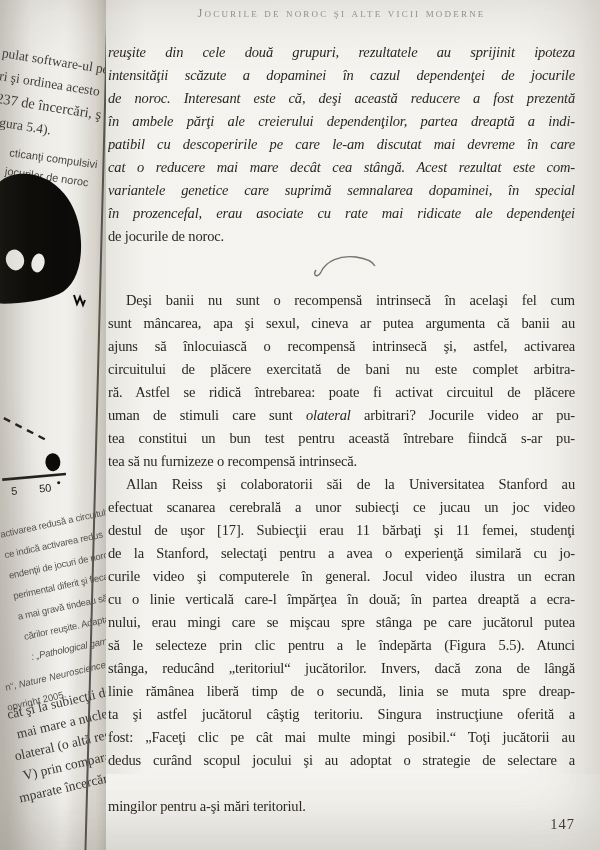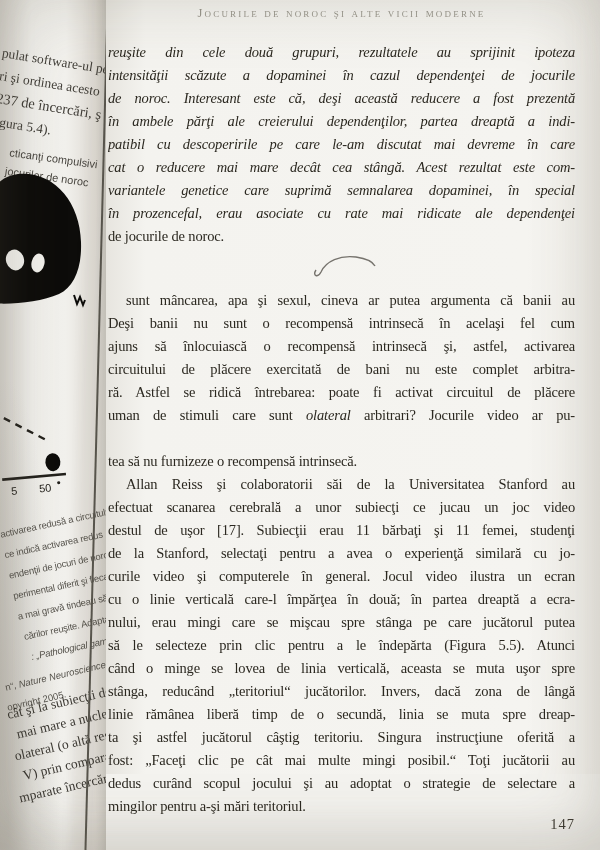--- a/index.html
+++ b/index.html
@@ -143,43 +143,45 @@
       </div>
     <div class="para" style="top:225px;">
       <div class="mline lastline">de jocurile de noroc.</div>
     </div>
 
     <svg class="separator" width="74" height="28" viewBox="0 0 74 28">
       <path d="M8 18 C4 24 10 26 13 20 C18 9 32 3 48 5 C58 6.5 65 10 67 14" stroke="#76736d" stroke-width="1.4" fill="none"></path>
     </svg>
 
     <div class="para p2a indent-first">
+        <div class="mline">Deşi banii nu sunt o recompensă intrinsecă în acelaşi fel cum</div>
         <div class="mline">sunt mâncarea, apa şi sexul, cineva ar putea argumenta că banii au</div>
-        <div class="mline">Deşi banii nu sunt o recompensă intrinsecă în acelaşi fel cum</div>
         <div class="mline">ajuns să înlocuiască o recompensă intrinsecă şi, astfel, activarea</div>
         <div class="mline">circuitului de plăcere exercitată de bani nu este complet arbitra-</div>
         <div class="mline">ră. Astfel se ridică întrebarea: poate fi activat circuitul de plăcere</div>
       </div>
     <div class="para p2b">
       <div class="mline"><span>uman de stimuli care sunt </span><span style="font-style:italic;">olateral</span><span> arbitrari? Jocurile video ar pu-</span></div>
+    </div>
+    <div class="para p2c">
+      <div class="mline">tea constitui un bun test pentru această întrebare fiindcă s-ar pu-</div>
     </div>
     <div class="para p2last">
       <div class="mline lastline">tea să nu furnizeze o recompensă intrinsecă.</div>
     </div>
 
     <div class="para p3 indent-first">
         <div class="mline">Allan Reiss şi colaboratorii săi de la Universitatea Stanford au</div>
         <div class="mline">efectuat scanarea cerebrală a unor subiecţi ce jucau un joc video</div>
         <div class="mline">destul de uşor [17]. Subiecţii erau 11 bărbaţi şi 11 femei, studenţi</div>
         <div class="mline">de la Stanford, selectaţi pentru a avea o experienţă similară cu jo-</div>
         <div class="mline">curile video şi computerele în general. Jocul video ilustra un ecran</div>
         <div class="mline">cu o linie verticală care-l împărţea în două; în partea dreaptă a ecra-</div>
         <div class="mline">nului, erau mingi care se mişcau spre stânga pe care jucătorul putea</div>
         <div class="mline">să le selecteze prin clic pentru a le îndepărta (Figura 5.5). Atunci</div>
-        <div class="mline">când o minge se lovea de linia verticală, aceasta se muta uşor spre</div>
         <div class="mline">stânga, reducând „teritoriul“ jucătorilor. Invers, dacă zona de lângă</div>
         <div class="mline">linie rămânea liberă timp de o secundă, linia se muta spre dreap-</div>
         <div class="mline">ta şi astfel jucătorul câştig teritoriu. Singura instrucţiune oferită a</div>
         <div class="mline">fost: „Faceţi clic pe cât mai multe mingi posibil.“ Toţi jucătorii au</div>
         <div class="mline">dedus curând scopul jocului şi au adoptat o strategie de selectare a</div>
       </div>
     <div class="para p3last">
       <div class="mline lastline">mingilor pentru a-şi mări teritoriul.</div>
     </div>
 

